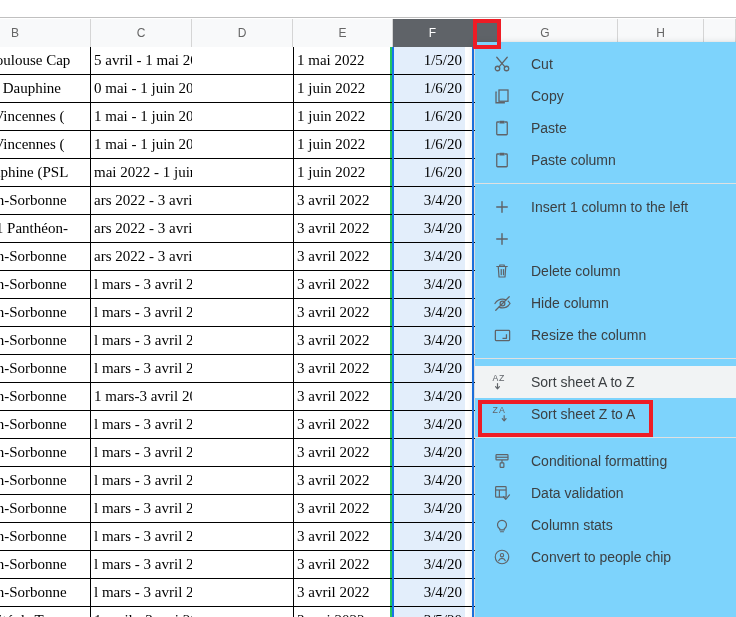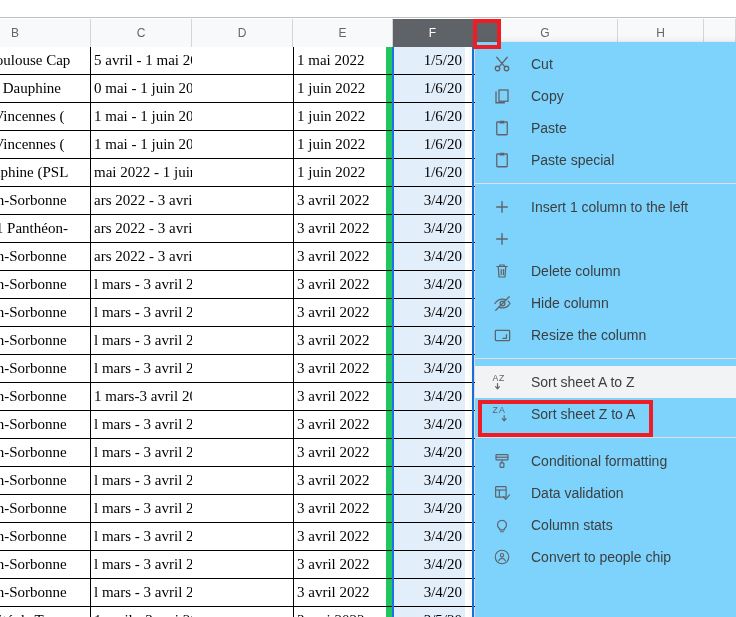--- a/index.html
+++ b/index.html
@@ -89,21 +89,21 @@
     font-size: 15px;
     color: #000000;
     white-space: nowrap;
     overflow: hidden;
     padding: 0 3px;
   }
   
   .c-b { left: -60px;  width: 151px; text-align: center; border-right: 1px solid #000; }
   .c-c { left: 91px;   width: 101px; text-align: left;   }
   .c-d { left: 192px;  width: 101px; text-align: left;   }
-  .c-e { left: 293px;  width: 100px; text-align: left;   border-left: 1px solid #000; border-right: 7px solid #22c55e; }
+  .c-e { left: 293px;  width: 100px; text-align: left;   border-left: 1px solid #000; border-right: 3px solid #22c55e; }
   .c-f { left: 393px;  width: 72px;  text-align: right;  background: #e3eefb; }
 
   
   .fsel-left, .fsel-right {
     position: absolute;
     top: 0;
     width: 2px;
     background: #1a73e8;
   }
   .fsel-left  { left: 392px; }
@@ -366,21 +366,21 @@
       </span>
       <span class="lbl">Paste</span>
     </div>
     <div class="mi">
       <span class="ico">
         <svg width="18" height="18" viewBox="0 0 24 24" fill="none" stroke="currentColor" stroke-width="1.7" stroke-linejoin="round">
           <path d="M8 4H6a1 1 0 0 0-1 1v15a1 1 0 0 0 1 1h12a1 1 0 0 0 1-1V5a1 1 0 0 0-1-1h-2"></path>
           <rect x="8.5" y="2.3" width="7" height="3.6" rx="0.7" fill="currentColor" stroke="none"></rect>
         </svg>
       </span>
-      <span class="lbl">Paste special</span>
+      <span class="lbl">Paste column</span>
     </div>
     <div class="mdiv"></div>
     <div class="mi">
       <span class="ico">
         <svg width="18" height="18" viewBox="0 0 24 24" fill="none" stroke="currentColor" stroke-width="1.9" stroke-linecap="round">
           <line x1="12" y1="5" x2="12" y2="19"></line>
           <line x1="5" y1="12" x2="19" y2="12"></line>
         </svg>
       </span>
       <span class="lbl">Insert 1 column to the left</span>

